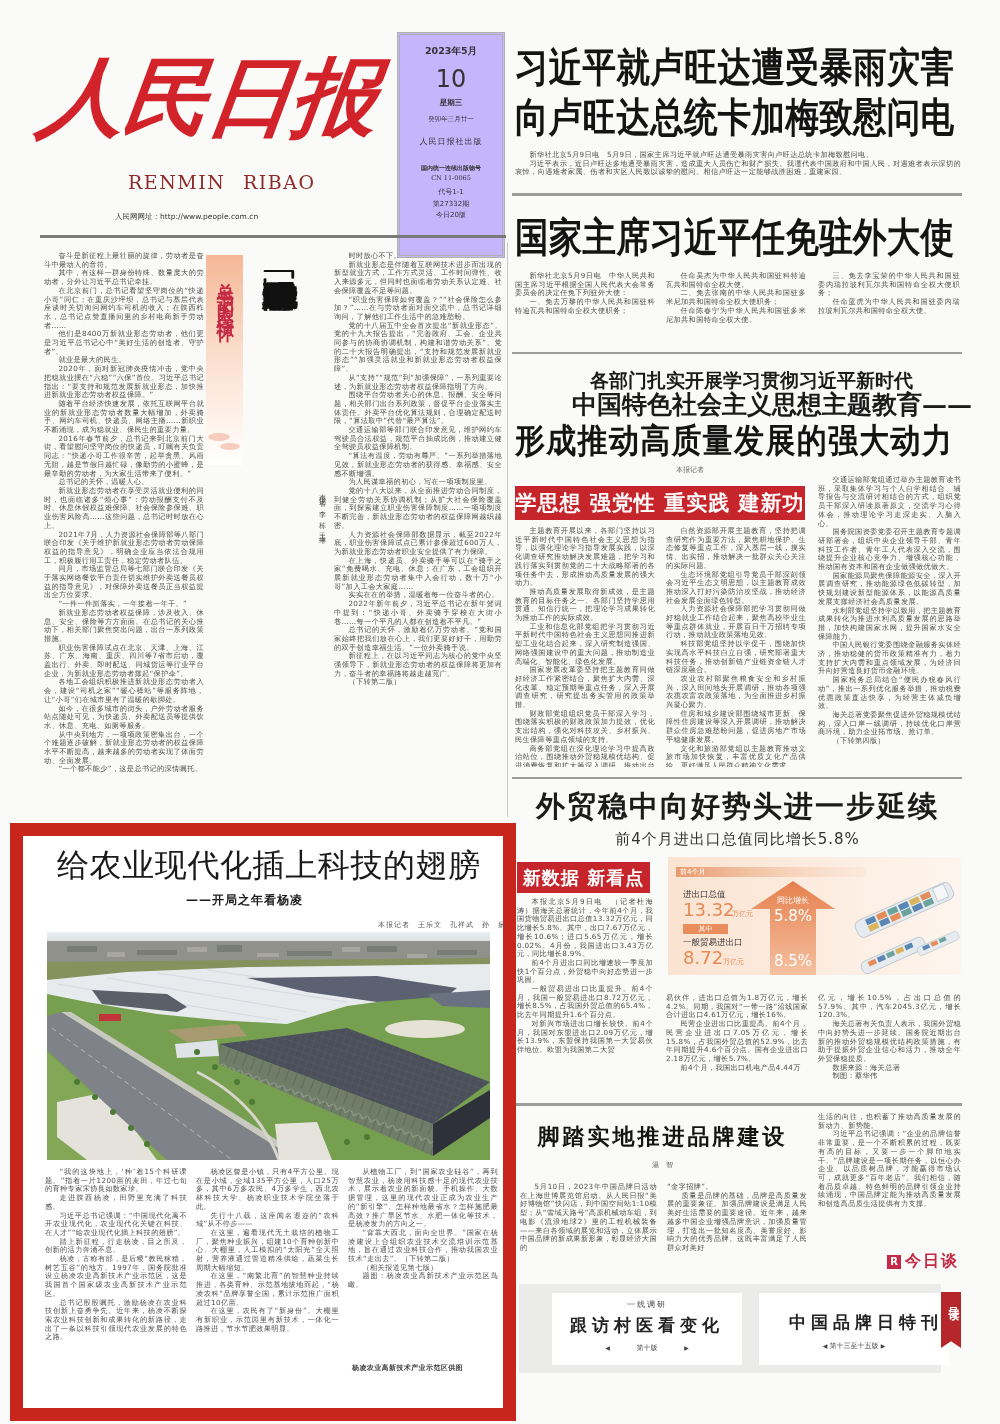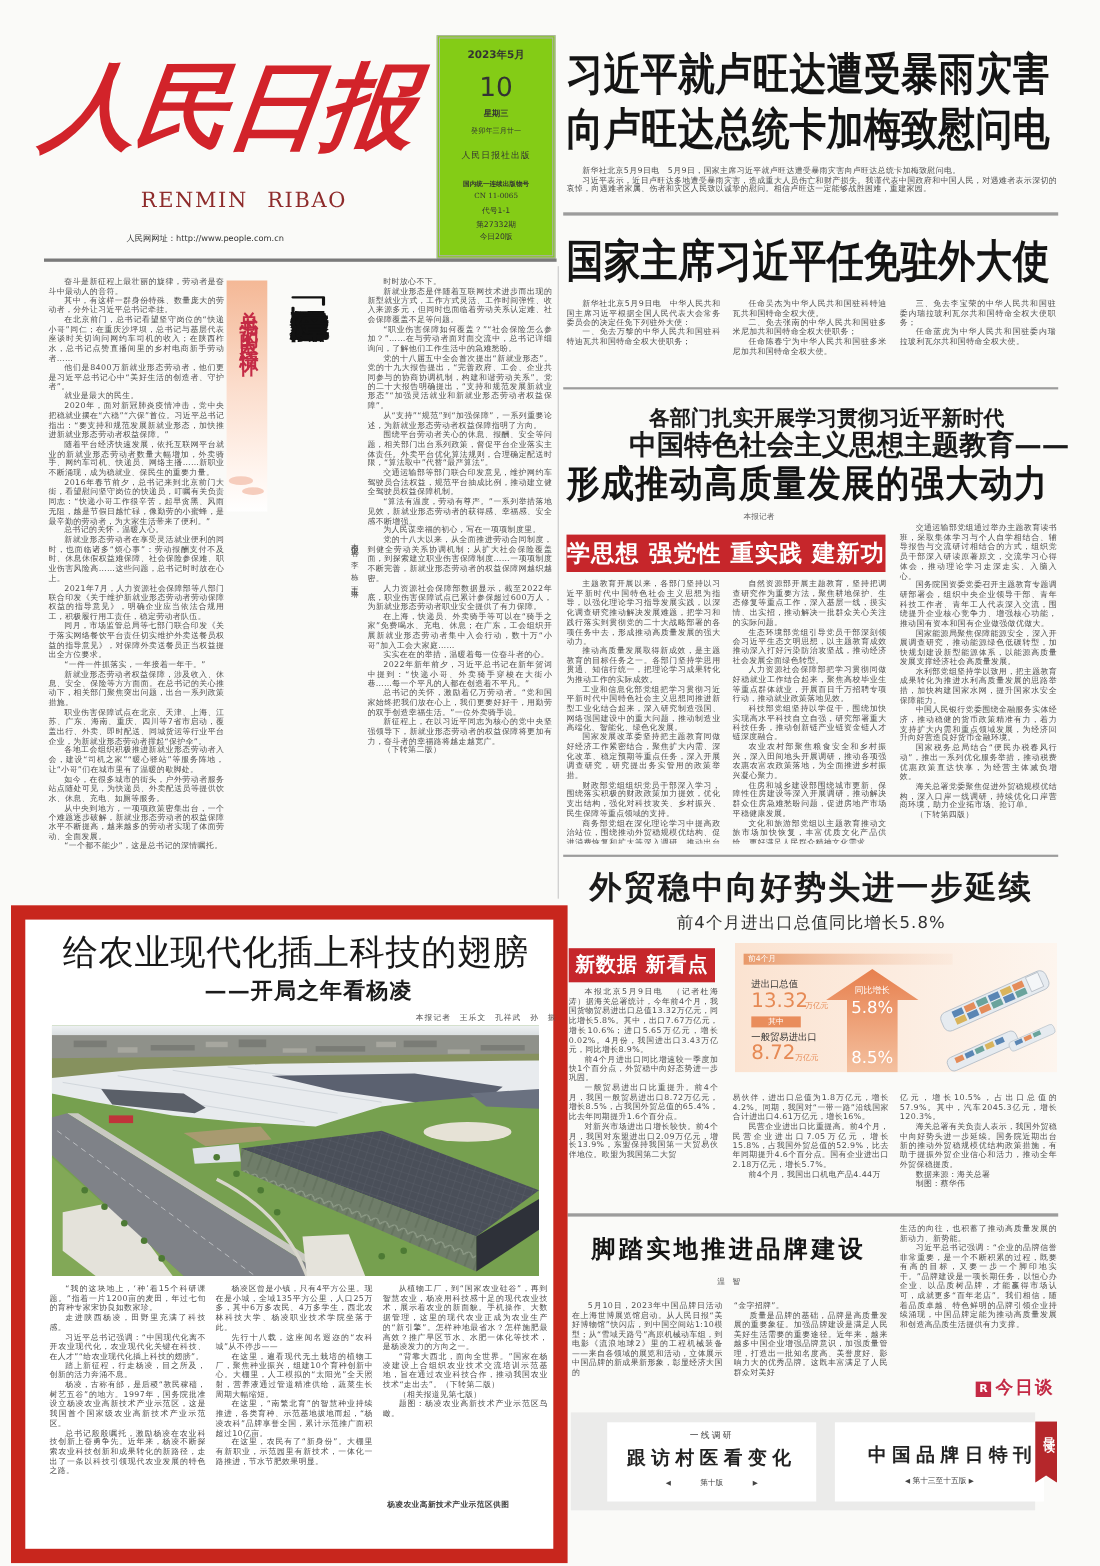--- a/index.html
+++ b/index.html
@@ -17,21 +17,21 @@
   .hl-sans { position:absolute; font-family:"DejaVu Sans", sans-serif; font-weight:bold; color:#141414; white-space:nowrap; }
   .hl-serif { position:absolute; font-family:"DejaVu Serif", serif; font-weight:bold; color:#1b1b1b; white-space:nowrap; }
   .tall { transform-origin:left top; }
 
   
   .logo { left:40px; top:22px; font-family:"DejaVu Serif", serif; font-size:86px; line-height:150px; font-weight:bold;
           font-style:italic; color:var(--masthead_red); letter-spacing:-2px; transform:skewX(-7deg); white-space:nowrap; }
   .logo-en { left:128px; top:171px; font-family:"DejaVu Serif", serif; font-size:19px; color:#8e2b2b; letter-spacing:1.5px; word-spacing:10px; white-space:nowrap; }
   .website { left:115px; top:212px; font-size:7.5px; color:#333; white-space:nowrap; }
 
-  .datebox { left:397px; top:32px; width:108px; height:203px; border:3px double #b0b0b0; background:#84cc16; }
+  .datebox { left:397px; top:32px; width:108px; height:226px; border:3px double #b0b0b0; background:#c4b5fd; }
   .datebox .dl { position:absolute; left:0; width:102px; text-align:center; color:#333; line-height:12px; white-space:nowrap; }
 
   
   .tag-vert { left:206px; top:255px; width:37px; height:210px;
               background:linear-gradient(180deg,#f4b896 0%,#fbdccb 45%,#fff3ec 80%,#ffffff 100%); }
   .tag-vert .txt { position:absolute; left:9px; top:14px; writing-mode:vertical-rl; font-size:17px; font-weight:bold;
                    letter-spacing:6px; color:var(--tag_red); }
   .tag-vert .cloud { position:absolute; border-radius:50%; background:#f6cdbd; }
 
   .vtitle-wrap { left:261px; top:262px; width:40px; height:550px; transform:scaleX(1.35); transform-origin:center top; }
@@ -321,21 +321,21 @@
       <p>在上海，快递员、外卖骑手等可以在“骑手之家”免费喝水、充电、休息；在广东，工会组织开展新就业形态劳动者集中入会行动，数十万“小哥”加入工会大家庭……</p>
       <p>实实在在的举措，温暖着每一位奋斗者的心。</p>
       <p>2022年新年前夕，习近平总书记在新年贺词中提到：“快递小哥、外卖骑手穿梭在大街小巷……每一个平凡的人都在创造着不平凡。”</p>
       <p>总书记的关怀，激励着亿万劳动者。“党和国家始终把我们放在心上，我们更要好好干，用勤劳的双手创造幸福生活。”一位外卖骑手说。</p>
       <p>新征程上，在以习近平同志为核心的党中央坚强领导下，新就业形态劳动者的权益保障将更加有力，奋斗者的幸福路将越走越宽广。</p>
       <p>（下转第二版）</p>
     </div>
 
   <div class="abs frame"></div>
   <div class="hl-sans" style="left:57px;top:848px;font-size:32px;line-height:34px;font-weight:normal;letter-spacing:0.6px;color:#1a1a1a;">给农业现代化插上科技的翅膀</div>
-  <div class="hl-serif" style="left:186px;top:890px;font-size:20px;line-height:20px;letter-spacing:1px;text-align:center;">——开局之年看杨凌</div>
+  <div class="hl-serif" style="left:186px;top:890px;font-size:12px;line-height:20px;letter-spacing:1px;text-align:center;">——开局之年看杨凌</div>
   <div class="abs" style="left:40px;top:920px;width:466px;text-align:right;font-size:7px;color:#555;white-space:nowrap;letter-spacing:1px;">本报记者　王乐文　孔祥武　孙　振</div>
 
   <div class="abs" style="left:47px;top:932px;width:443px;height:228px;overflow:hidden;">
     <svg width="443" height="228" viewBox="0 0 443 228">
       <defs>
         <linearGradient id="sky" x1="0" y1="0" x2="0" y2="1">
             <stop offset="0" stop-color="#eef1f3"></stop>
             <stop offset="1" stop-color="#cfd5d6"></stop>
           </linearGradient>
         <pattern id="roofgrid" width="7" height="7" patternUnits="userSpaceOnUse" patternTransform="rotate(18)">

